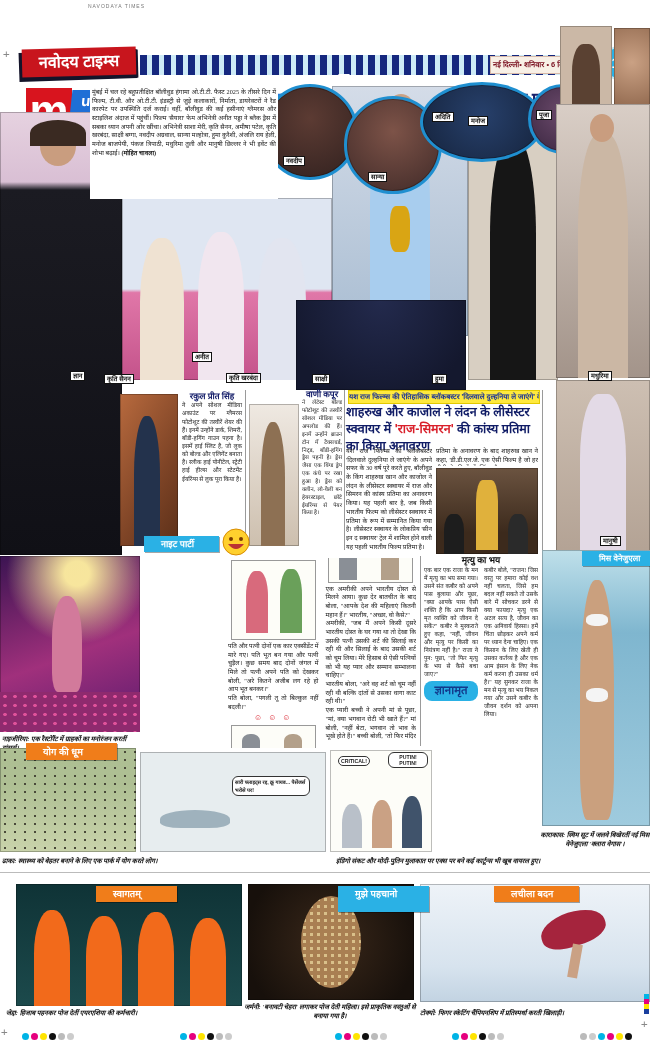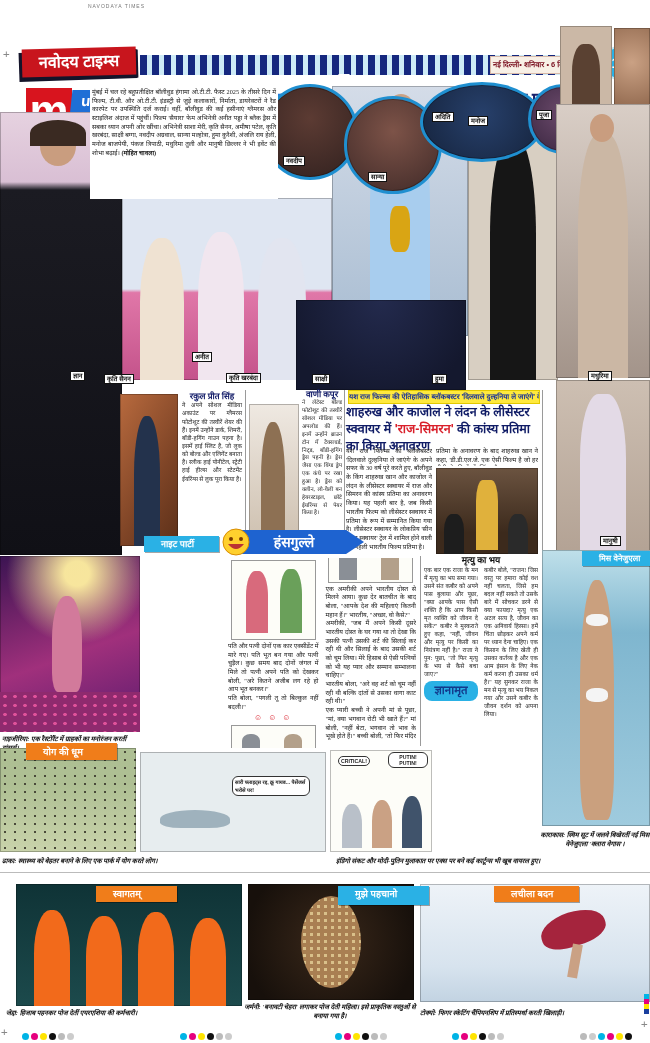--- a/index.html
+++ b/index.html
@@ -177,21 +177,20 @@
   </div>
   <div class="abs body-sm" style="left:436px;top:447px;width:102px;height:19px;overflow:hidden;">प्रतिमा के अनावरण के बाद शाहरुख खान ने कहा, 'डी.डी.एल.जे. एक ऐसी फिल्म है जो हर पीढ़ी के दिलों में जिंदा है। यह सम्मान हर भारतीय सिनेमा प्रेमी का है।' वहीं काजोल ने कहा, 'यह अविश्वसनीय है कि राज और सिमरन 30 साल बाद भी लोगों के दिलों में जिंदा हैं।'</div>
   <div class="photo" style="left:436px;top:468px;width:102px;height:86px;background:linear-gradient(180deg,#6b5340,#3c2a1c 75%);">
     <span class="fig" style="left:40px;top:12px;width:22px;height:70px;border-radius:30% 30% 0 0;background:#e0b13c;"></span>
     <span class="fig" style="left:8px;top:46px;width:20px;height:40px;border-radius:40% 40% 0 0;background:#1d1d1d;"></span>
     <span class="fig" style="left:72px;top:46px;width:20px;height:40px;border-radius:40% 40% 0 0;background:#2a2a2a;"></span>
   </div>
   <div class="vline" style="left:542px;top:390px;height:164px;"></div>
 
   <div class="tag cyan" style="left:144px;top:536px;width:58px;height:16px;font-size:9px;line-height:16px;">नाइट पार्टी</div>
-  <div class="banner" style="left:236px;top:530px;width:116px;height:24px;">हंसगुल्ले</div>
   <div class="abs" style="left:222px;top:528px;width:28px;height:28px;z-index:7;">
     <svg width="28" height="28" viewBox="0 0 28 28">
         <circle cx="14" cy="14" r="13" fill="#ffd02e" stroke="#d98d00"></circle>
         <circle cx="9" cy="11" r="2" fill="#7a3b00"></circle>
         <circle cx="19" cy="11" r="2" fill="#7a3b00"></circle>
         <path d="M6 16 q8 10 16 0 z" fill="#b33"></path>
       </svg>
   </div>
 
   <div class="photo" style="left:0;top:556px;width:140px;height:176px;background:radial-gradient(circle at 55% 10%,rgba(255,240,160,.95) 0 7%,rgba(255,240,160,0) 40%),linear-gradient(160deg,#3b1452,#a0307c 55%,#5b1b6e);">
@@ -261,21 +260,21 @@
     <span class="fig" style="left:70px;top:32px;width:36px;height:90px;border-radius:45% 45% 0 0;background:#f26a1b;"></span>
     <span class="fig" style="left:122px;top:28px;width:36px;height:94px;border-radius:45% 45% 0 0;background:#f26a1b;"></span>
     <span class="fig" style="left:174px;top:34px;width:36px;height:88px;border-radius:45% 45% 0 0;background:#f26a1b;"></span>
   </div>
   <div class="tag orange" style="left:96px;top:886px;width:64px;height:16px;font-size:9.5px;line-height:16px;">स्वागतम्</div>
   <div class="abs caption" style="left:6px;top:1008px;width:232px;">जेद्दा: हिजाब पहनकर पोज देतीं एयरएशिया की कर्मचारी।</div>
 
   <div class="photo" style="left:248px;top:884px;width:166px;height:116px;background:radial-gradient(circle at 50% 50%,#3a281a,#17100b 85%);">
     <span class="fig" style="left:53px;top:12px;width:60px;height:92px;border-radius:50%;background:radial-gradient(#d9c08a 1.5px,transparent 2px) 0 0/7px 7px,#a97f52;"></span>
   </div>
-  <div class="tag cyan" style="left:338px;top:886px;width:74px;height:19px;font-size:9.5px;line-height:16px;">मुझे पहचानो</div>
+  <div class="tag cyan" style="left:338px;top:886px;width:74px;height:26px;font-size:9.5px;line-height:16px;">मुझे पहचानो</div>
   <div class="abs caption" style="left:244px;top:1002px;width:172px;text-align:center;">जर्मनी: 'बनावटी चेहरा' लगाकर पोज देती महिला। इसे प्राकृतिक वस्तुओं से बनाया गया है।</div>
 
   <div class="photo" style="left:420px;top:884px;width:230px;height:118px;background:linear-gradient(180deg,#eef3f8,#d7e3ee 70%,#c2d3e2);">
     <span class="fig" style="left:120px;top:28px;width:66px;height:34px;border-radius:50% 50% 40% 40%;background:#a5243d;transform:rotate(-18deg);"></span>
     <span class="fig" style="left:150px;top:60px;width:10px;height:34px;background:#caa184;transform:rotate(10deg);"></span>
   </div>
   <div class="tag orange" style="left:494px;top:886px;width:68px;height:16px;font-size:9.5px;line-height:16px;">लचीला बदन</div>
   <div class="abs caption" style="left:420px;top:1008px;width:228px;">टोक्यो: फिगर स्केटिंग चैंपियनशिप में प्रतिस्पर्धा करती खिलाड़ी।</div>
 
   <div class="abs plus" style="left:1px;top:1026px;">+</div>

